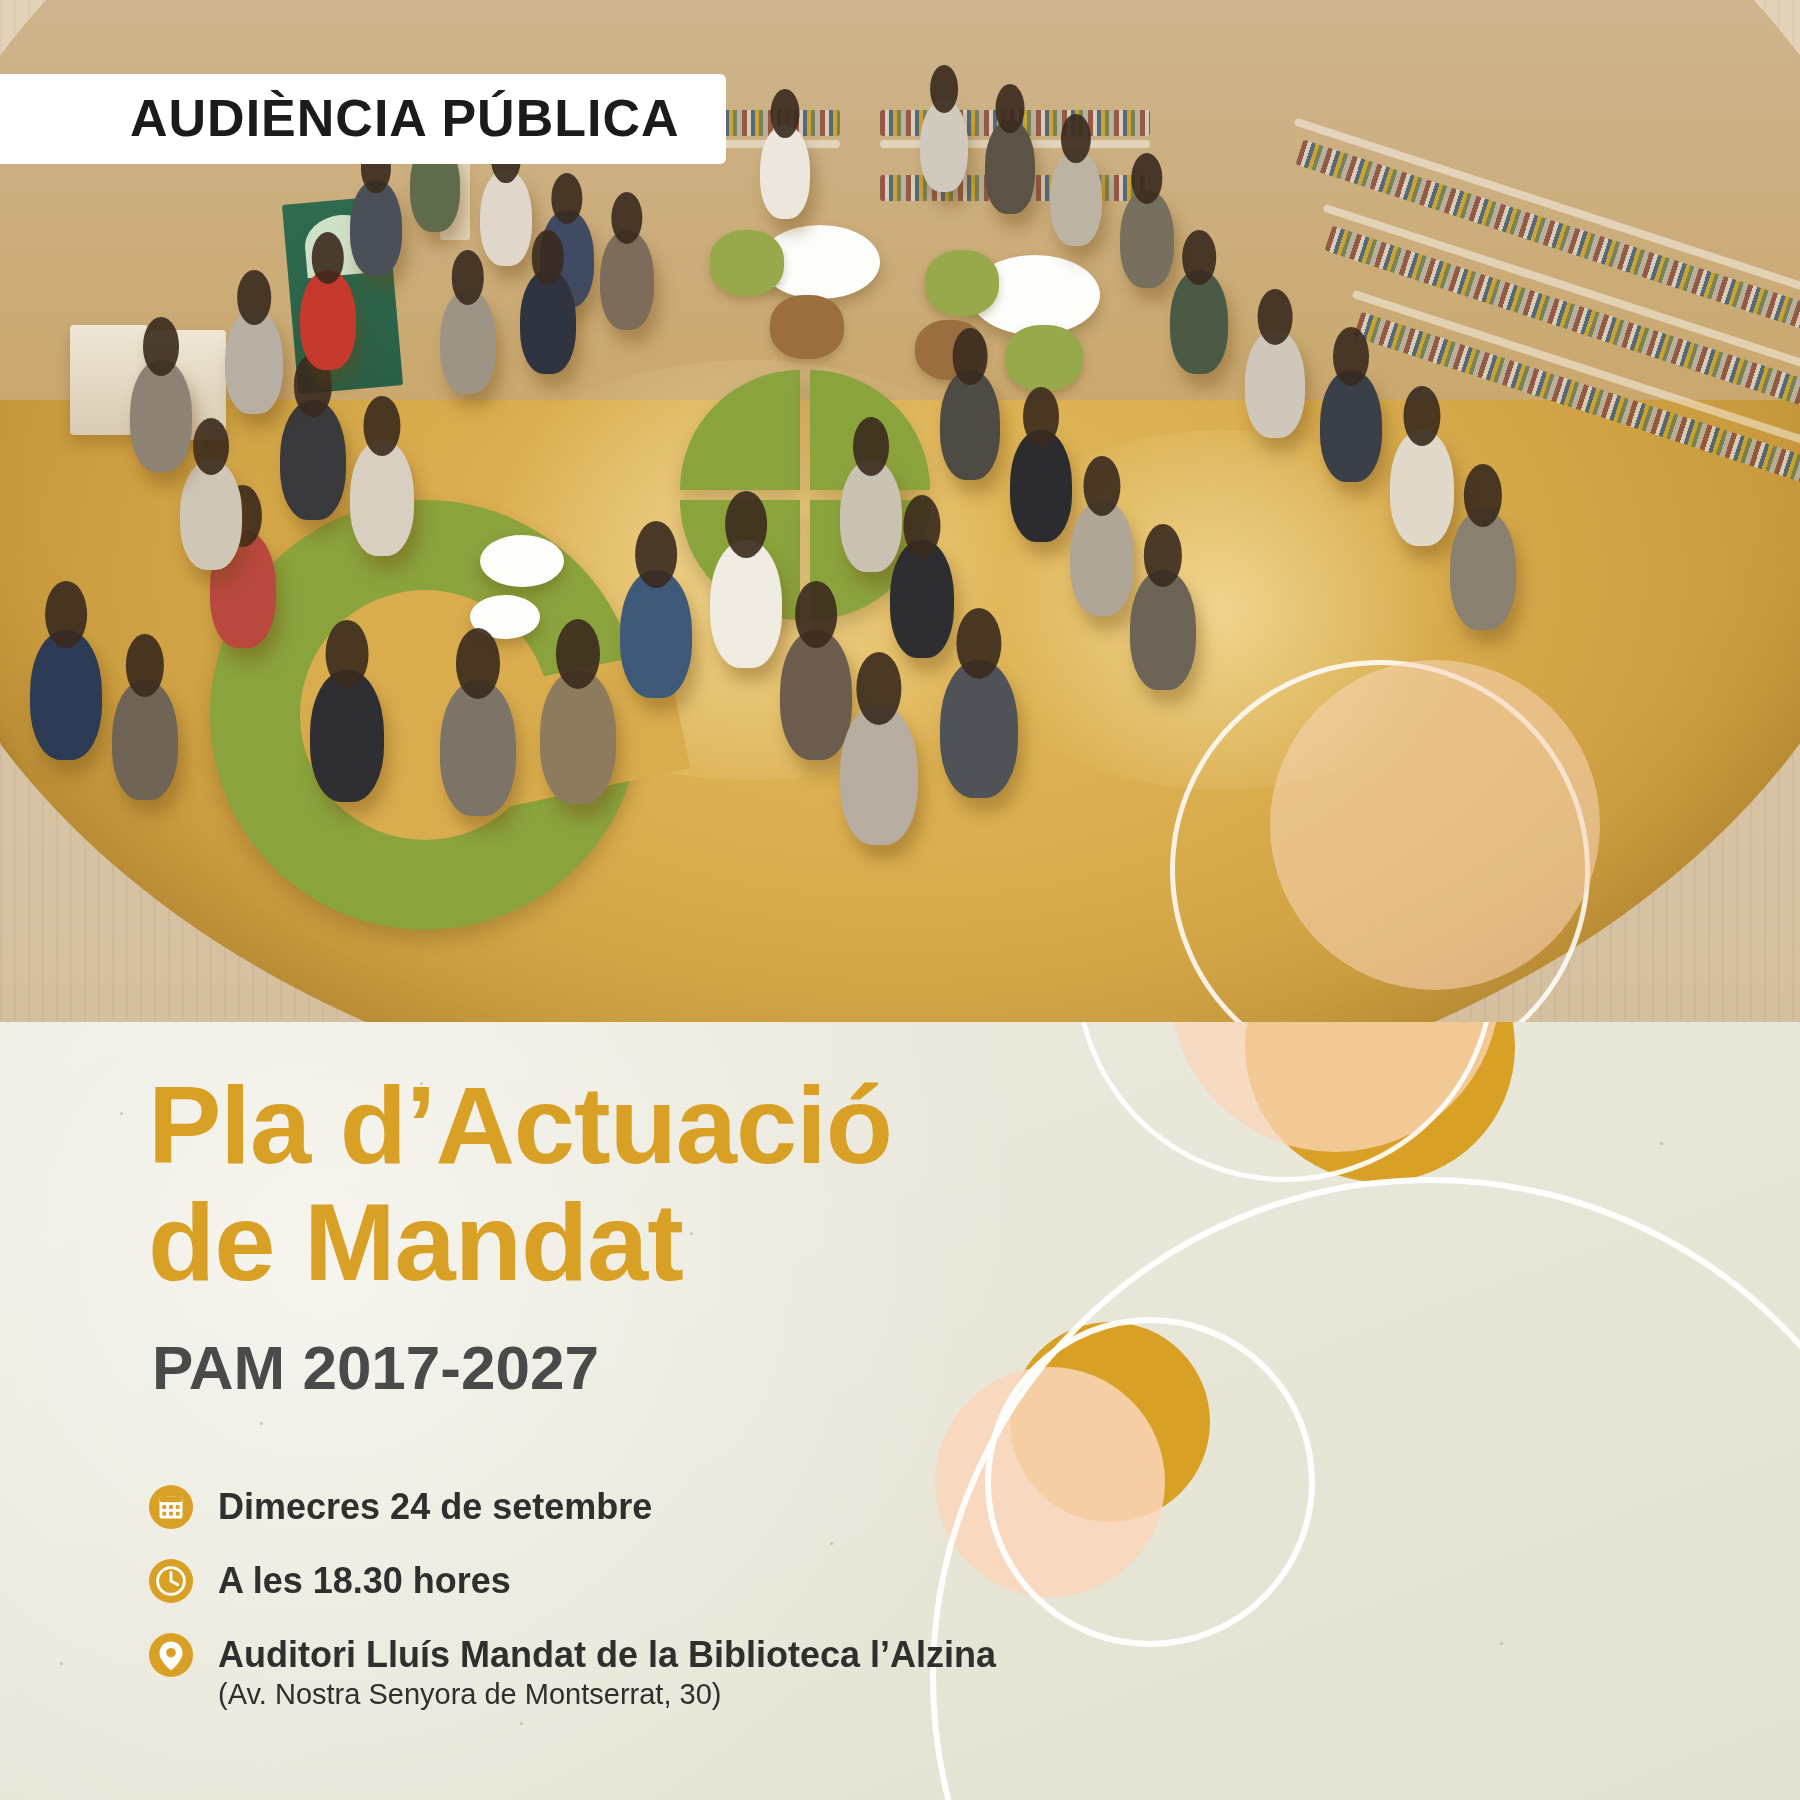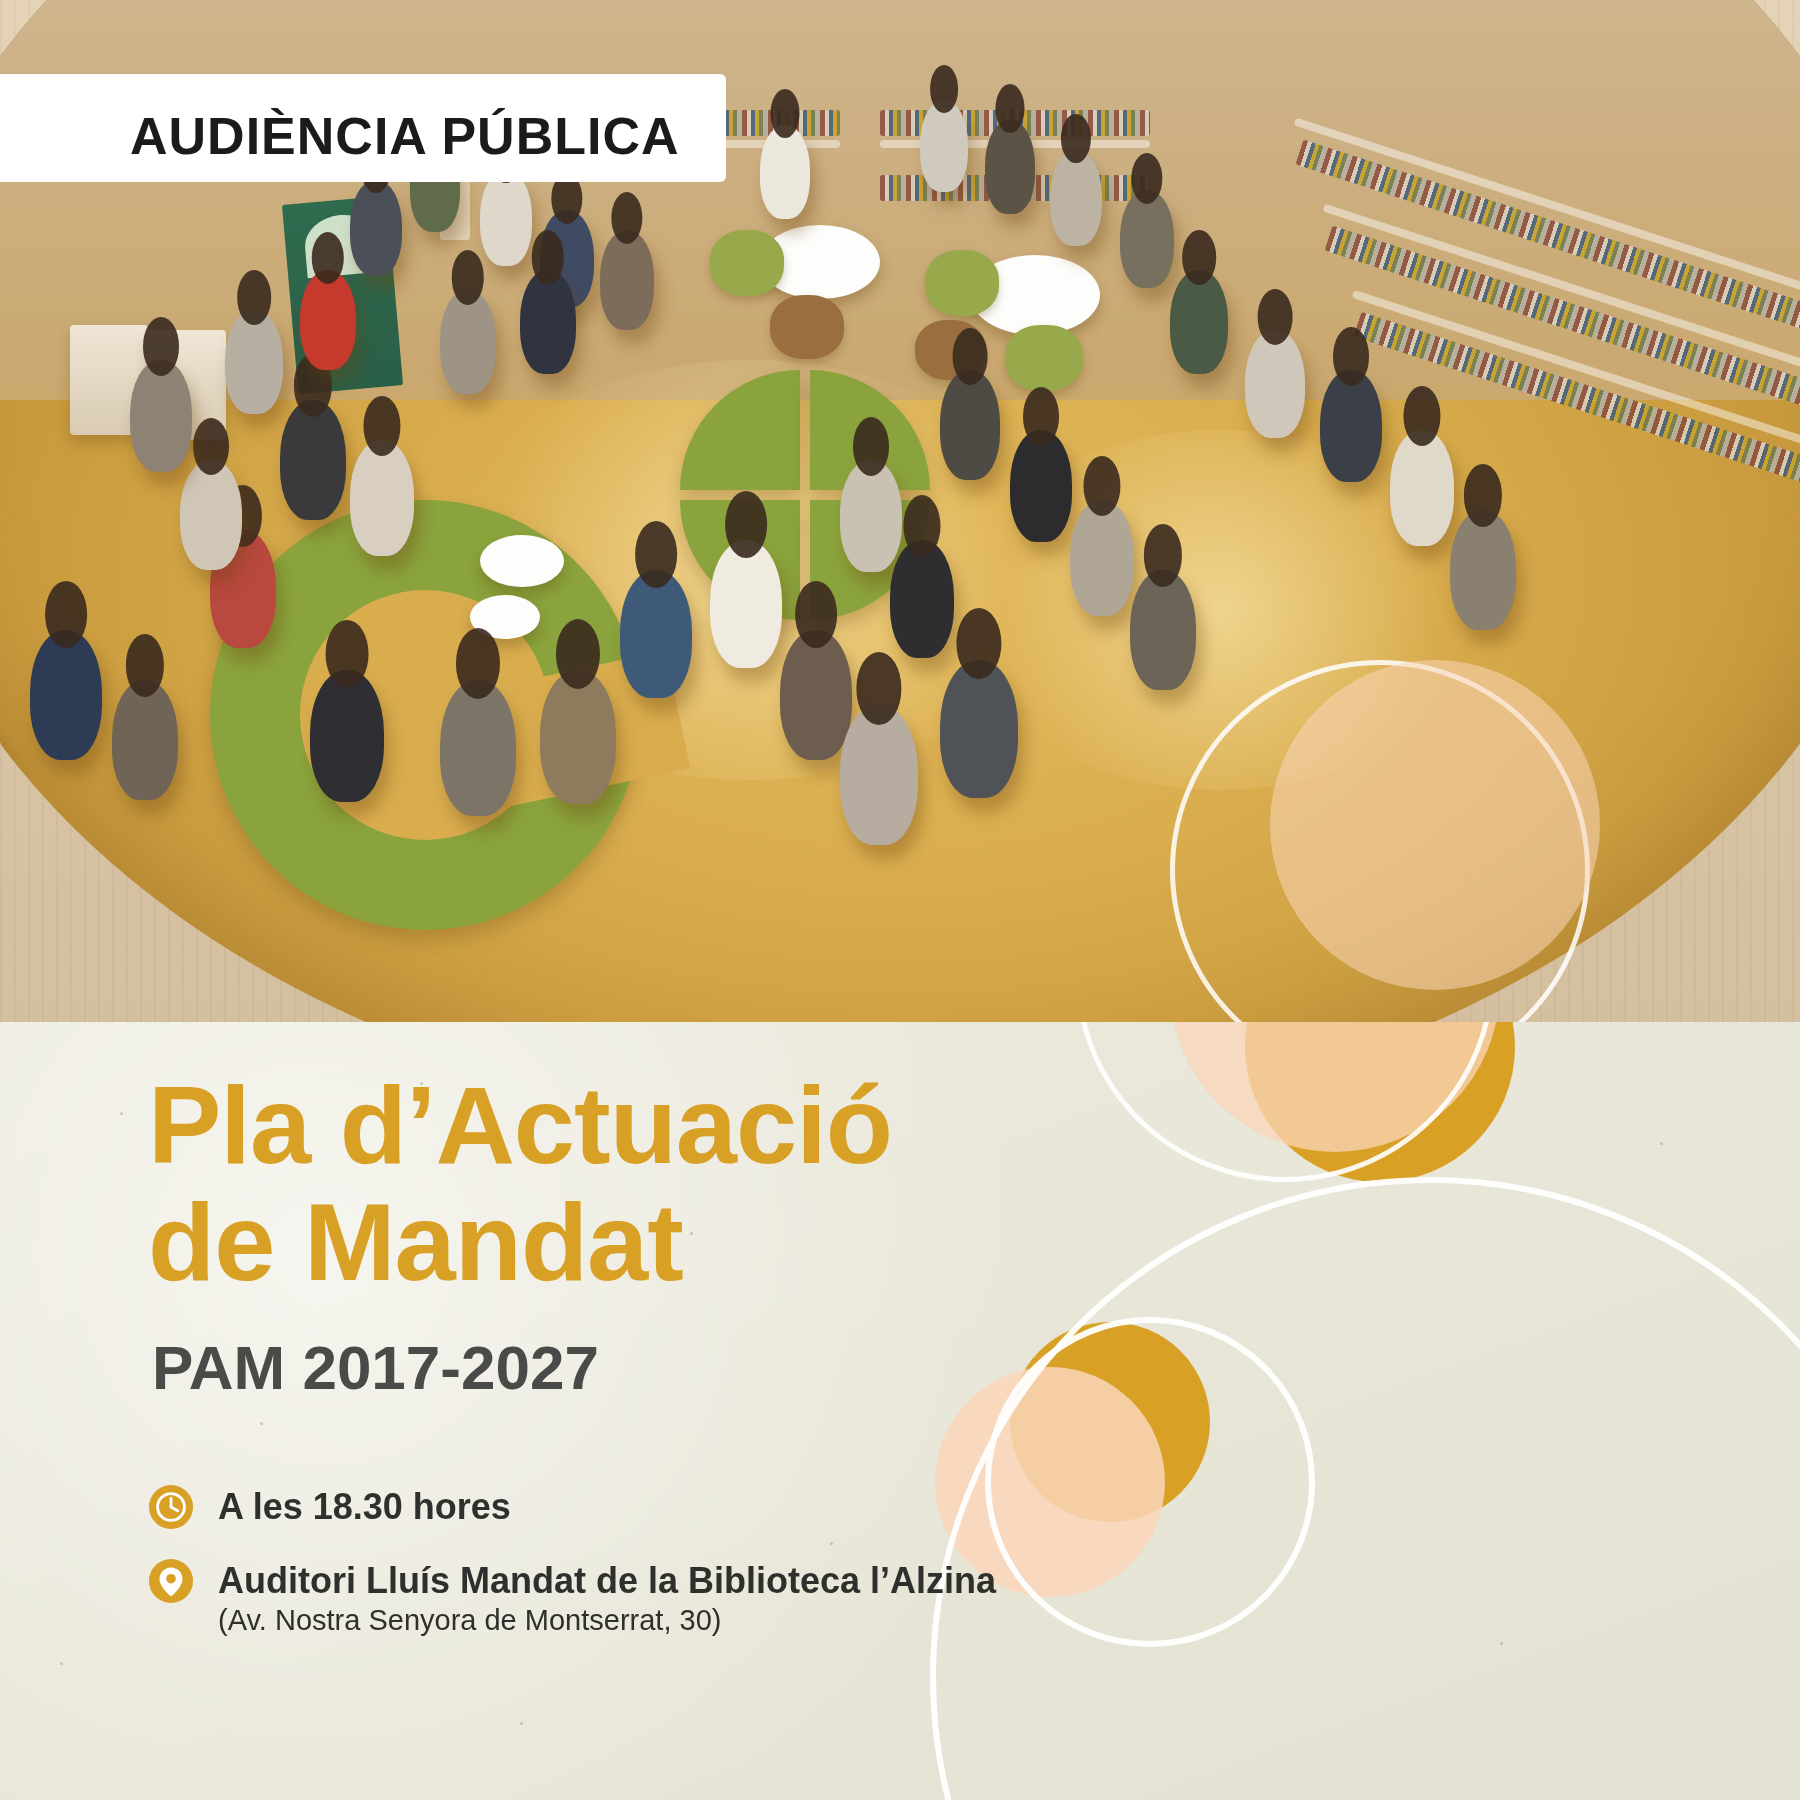--- a/index.html
+++ b/index.html
@@ -153,21 +153,21 @@
     border-radius: 50%;
     pointer-events: none;
   }
 
   
   .kicker {
     position: absolute;
     left: 0;
     top: 74px;
     background: #ffffff;
-    padding: 36px 46px 20px 130px;
+    padding: 18px 46px 20px 130px;
     border-radius: 0 6px 6px 0;
     z-index: 30;
   }
   .kicker span {
     display: block;
     font-size: 52px;
     font-weight: bold;
     letter-spacing: 1px;
     color: #1b1b1b;
     line-height: 1;
@@ -388,20 +388,36 @@
 
     <div class="title">
       <div>Pla d’Actuació</div>
       <div>de Mandat</div>
     </div>
 
     <div class="subtitle">PAM 2017-2027</div>
 
     <div class="info-list">
 
+      <div class="info-row">
+        <svg class="info-icon" viewBox="0 0 48 48">
+          <circle cx="24" cy="24" r="23" fill="#d9a026"></circle>
+          <rect x="12" y="13" width="24" height="23" rx="3" fill="#fff"></rect>
+          <rect x="12" y="13" width="24" height="6" rx="3" fill="#d9a026"></rect>
+          <rect x="15" y="10" width="4" height="7" rx="2" fill="#d9a026"></rect>
+          <rect x="29" y="10" width="4" height="7" rx="2" fill="#d9a026"></rect>
+          <rect x="15" y="22" width="4" height="4" fill="#d9a026"></rect>
+          <rect x="22" y="22" width="4" height="4" fill="#d9a026"></rect>
+          <rect x="29" y="22" width="4" height="4" fill="#d9a026"></rect>
+          <rect x="15" y="29" width="4" height="4" fill="#d9a026"></rect>
+          <rect x="22" y="29" width="4" height="4" fill="#d9a026"></rect>
+          <rect x="29" y="29" width="4" height="4" fill="#d9a026"></rect>
+        </svg>
+        <div class="info-text">Dimecres 24 de setembre</div>
+      </div>
 
       <div class="info-row">
         <svg class="info-icon" viewBox="0 0 48 48">
           <circle cx="24" cy="24" r="23" fill="#d9a026"></circle>
           <circle cx="24" cy="24" r="14" fill="none" stroke="#fff" stroke-width="3"></circle>
           <line x1="24" y1="24" x2="24" y2="15" stroke="#fff" stroke-width="3" stroke-linecap="round"></line>
           <line x1="24" y1="24" x2="31" y2="28" stroke="#fff" stroke-width="3" stroke-linecap="round"></line>
         </svg>
         <div class="info-text">A les 18.30 hores</div>
       </div>

